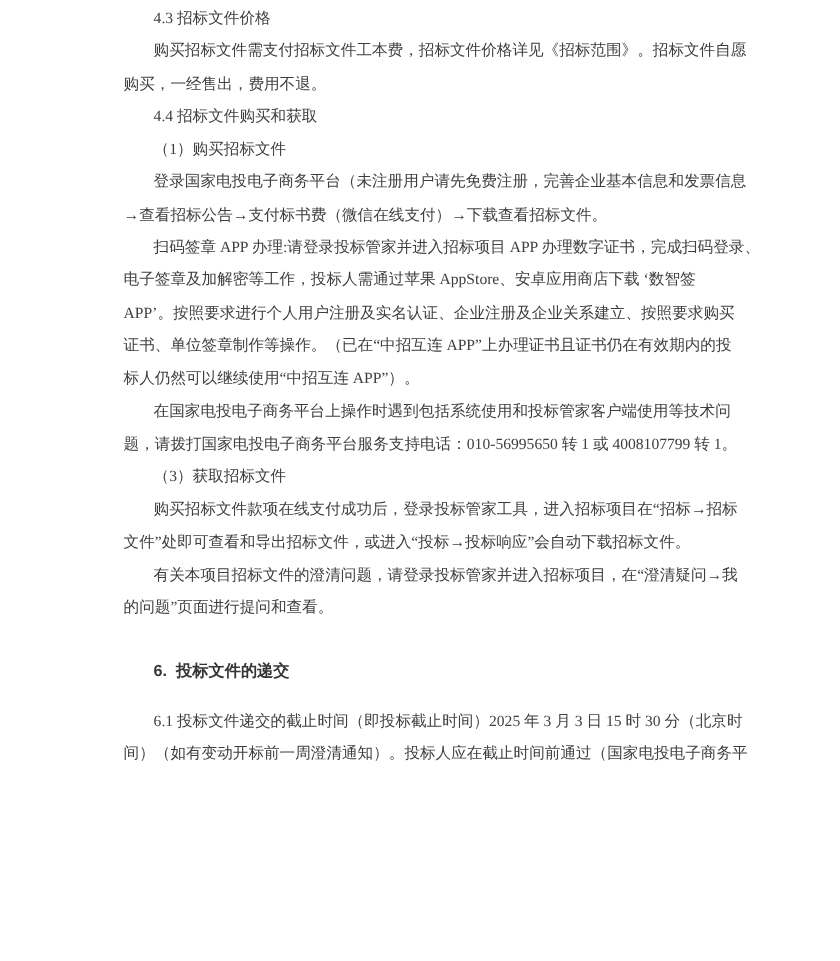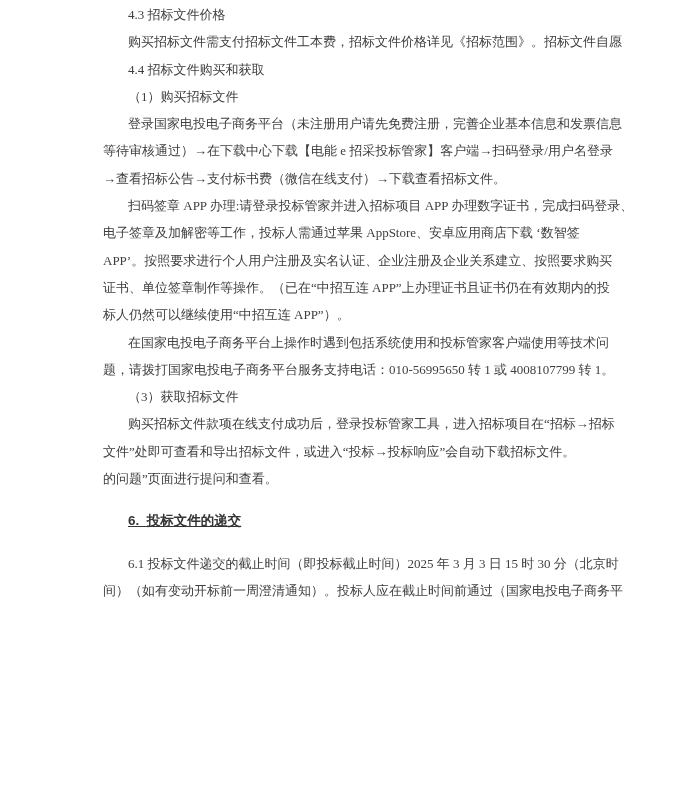--- a/index.html
+++ b/index.html
@@ -37,45 +37,45 @@
     font-family: "Liberation Sans", "DejaVu Sans", sans-serif;
     font-weight: bold;
     font-size: 13.5px;
     color: #353535;
   }
   .h5 {
     margin-top: 11px;
     margin-bottom: 17px;
   }
   .h6 {
-    margin-top: 15px;
+    margin-top: 25px;
     margin-bottom: 15px;
-    text-decoration: underline;
   }
 </style>
 </head>
 <body>
 
 <div class="viewport">
   <div class="page">
     <div class="line indent">4.3 招标文件价格</div>
     <div class="line indent">购买招标文件需支付招标文件工本费，招标文件价格详见《招标范围》。招标文件自愿</div>
+    <div class="line">购买，一经售出，费用不退。</div>
     <div class="line indent">4.4 招标文件购买和获取</div>
     <div class="line indent">（1）购买招标文件</div>
     <div class="line indent">登录国家电投电子商务平台（未注册用户请先免费注册，完善企业基本信息和发票信息</div>
-    <div class="line">等待审核通过）→在下载中心下载【电能 e 招采投标管家】客户端→扫码登录/用户名登录</div>
     <div class="line">→查看招标公告→支付标书费（微信在线支付）→下载查看招标文件。</div>
     <div class="line indent">扫码签章 APP 办理:请登录投标管家并进入招标项目 APP 办理数字证书，完成扫码登录、</div>
     <div class="line">电子签章及加解密等工作，投标人需通过苹果 AppStore、安卓应用商店下载 ‘数智签</div>
     <div class="line">APP’。按照要求进行个人用户注册及实名认证、企业注册及企业关系建立、按照要求购买</div>
     <div class="line">证书、单位签章制作等操作。（已在“中招互连 APP”上办理证书且证书仍在有效期内的投</div>
     <div class="line">标人仍然可以继续使用“中招互连 APP”）。</div>
     <div class="line indent">在国家电投电子商务平台上操作时遇到包括系统使用和投标管家客户端使用等技术问</div>
     <div class="line">题，请拨打国家电投电子商务平台服务支持电话：010-56995650 转 1 或 4008107799 转 1。</div>
     <div class="line indent">（3）获取招标文件</div>
     <div class="line indent">购买招标文件款项在线支付成功后，登录投标管家工具，进入招标项目在“招标→招标</div>
     <div class="line">文件”处即可查看和导出招标文件，或进入“投标→投标响应”会自动下载招标文件。</div>
+    <div class="line indent">有关本项目招标文件的澄清问题，请登录投标管家并进入招标项目，在“澄清疑问→我</div>
     <div class="line">的问题”页面进行提问和查看。</div>
     <div class="line indent heading h6">6.  投标文件的递交</div>
     <div class="line indent">6.1 投标文件递交的截止时间（即投标截止时间）2025 年 3 月 3 日 15 时 30 分（北京时</div>
     <div class="line">间）（如有变动开标前一周澄清通知）。投标人应在截止时间前通过（国家电投电子商务平</div>
   </div>
 </div>
 
 </body></html>

